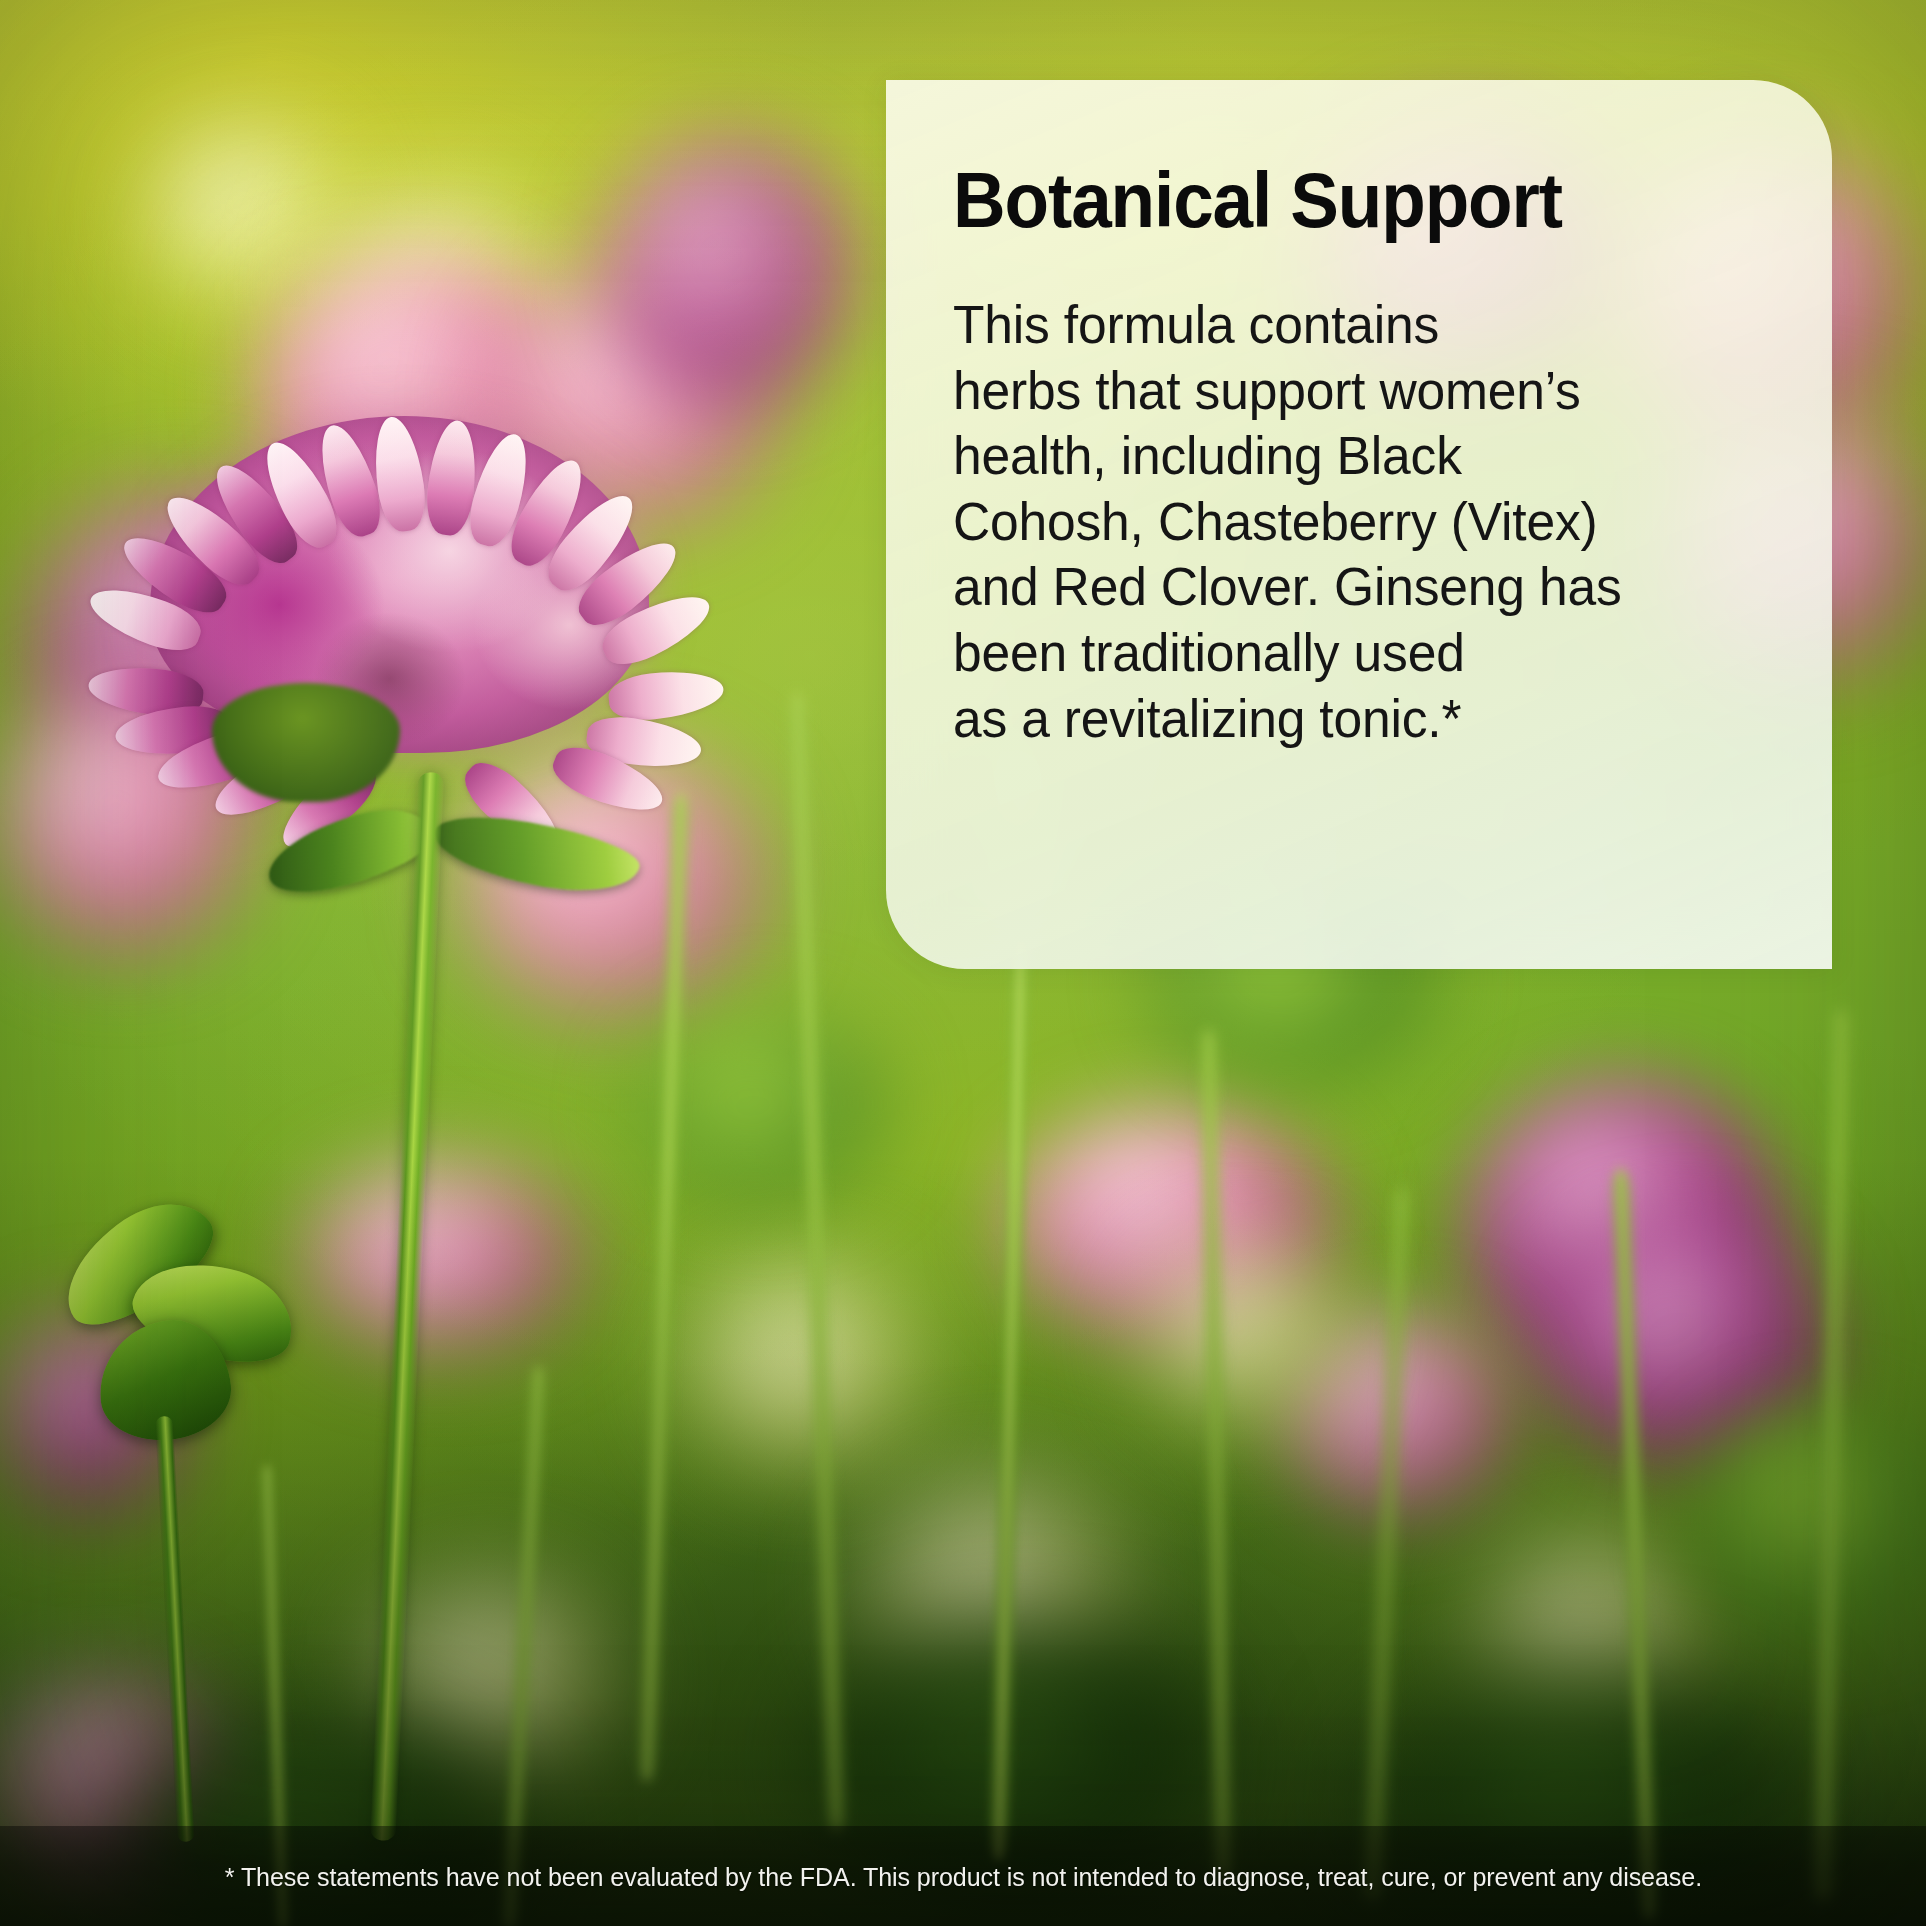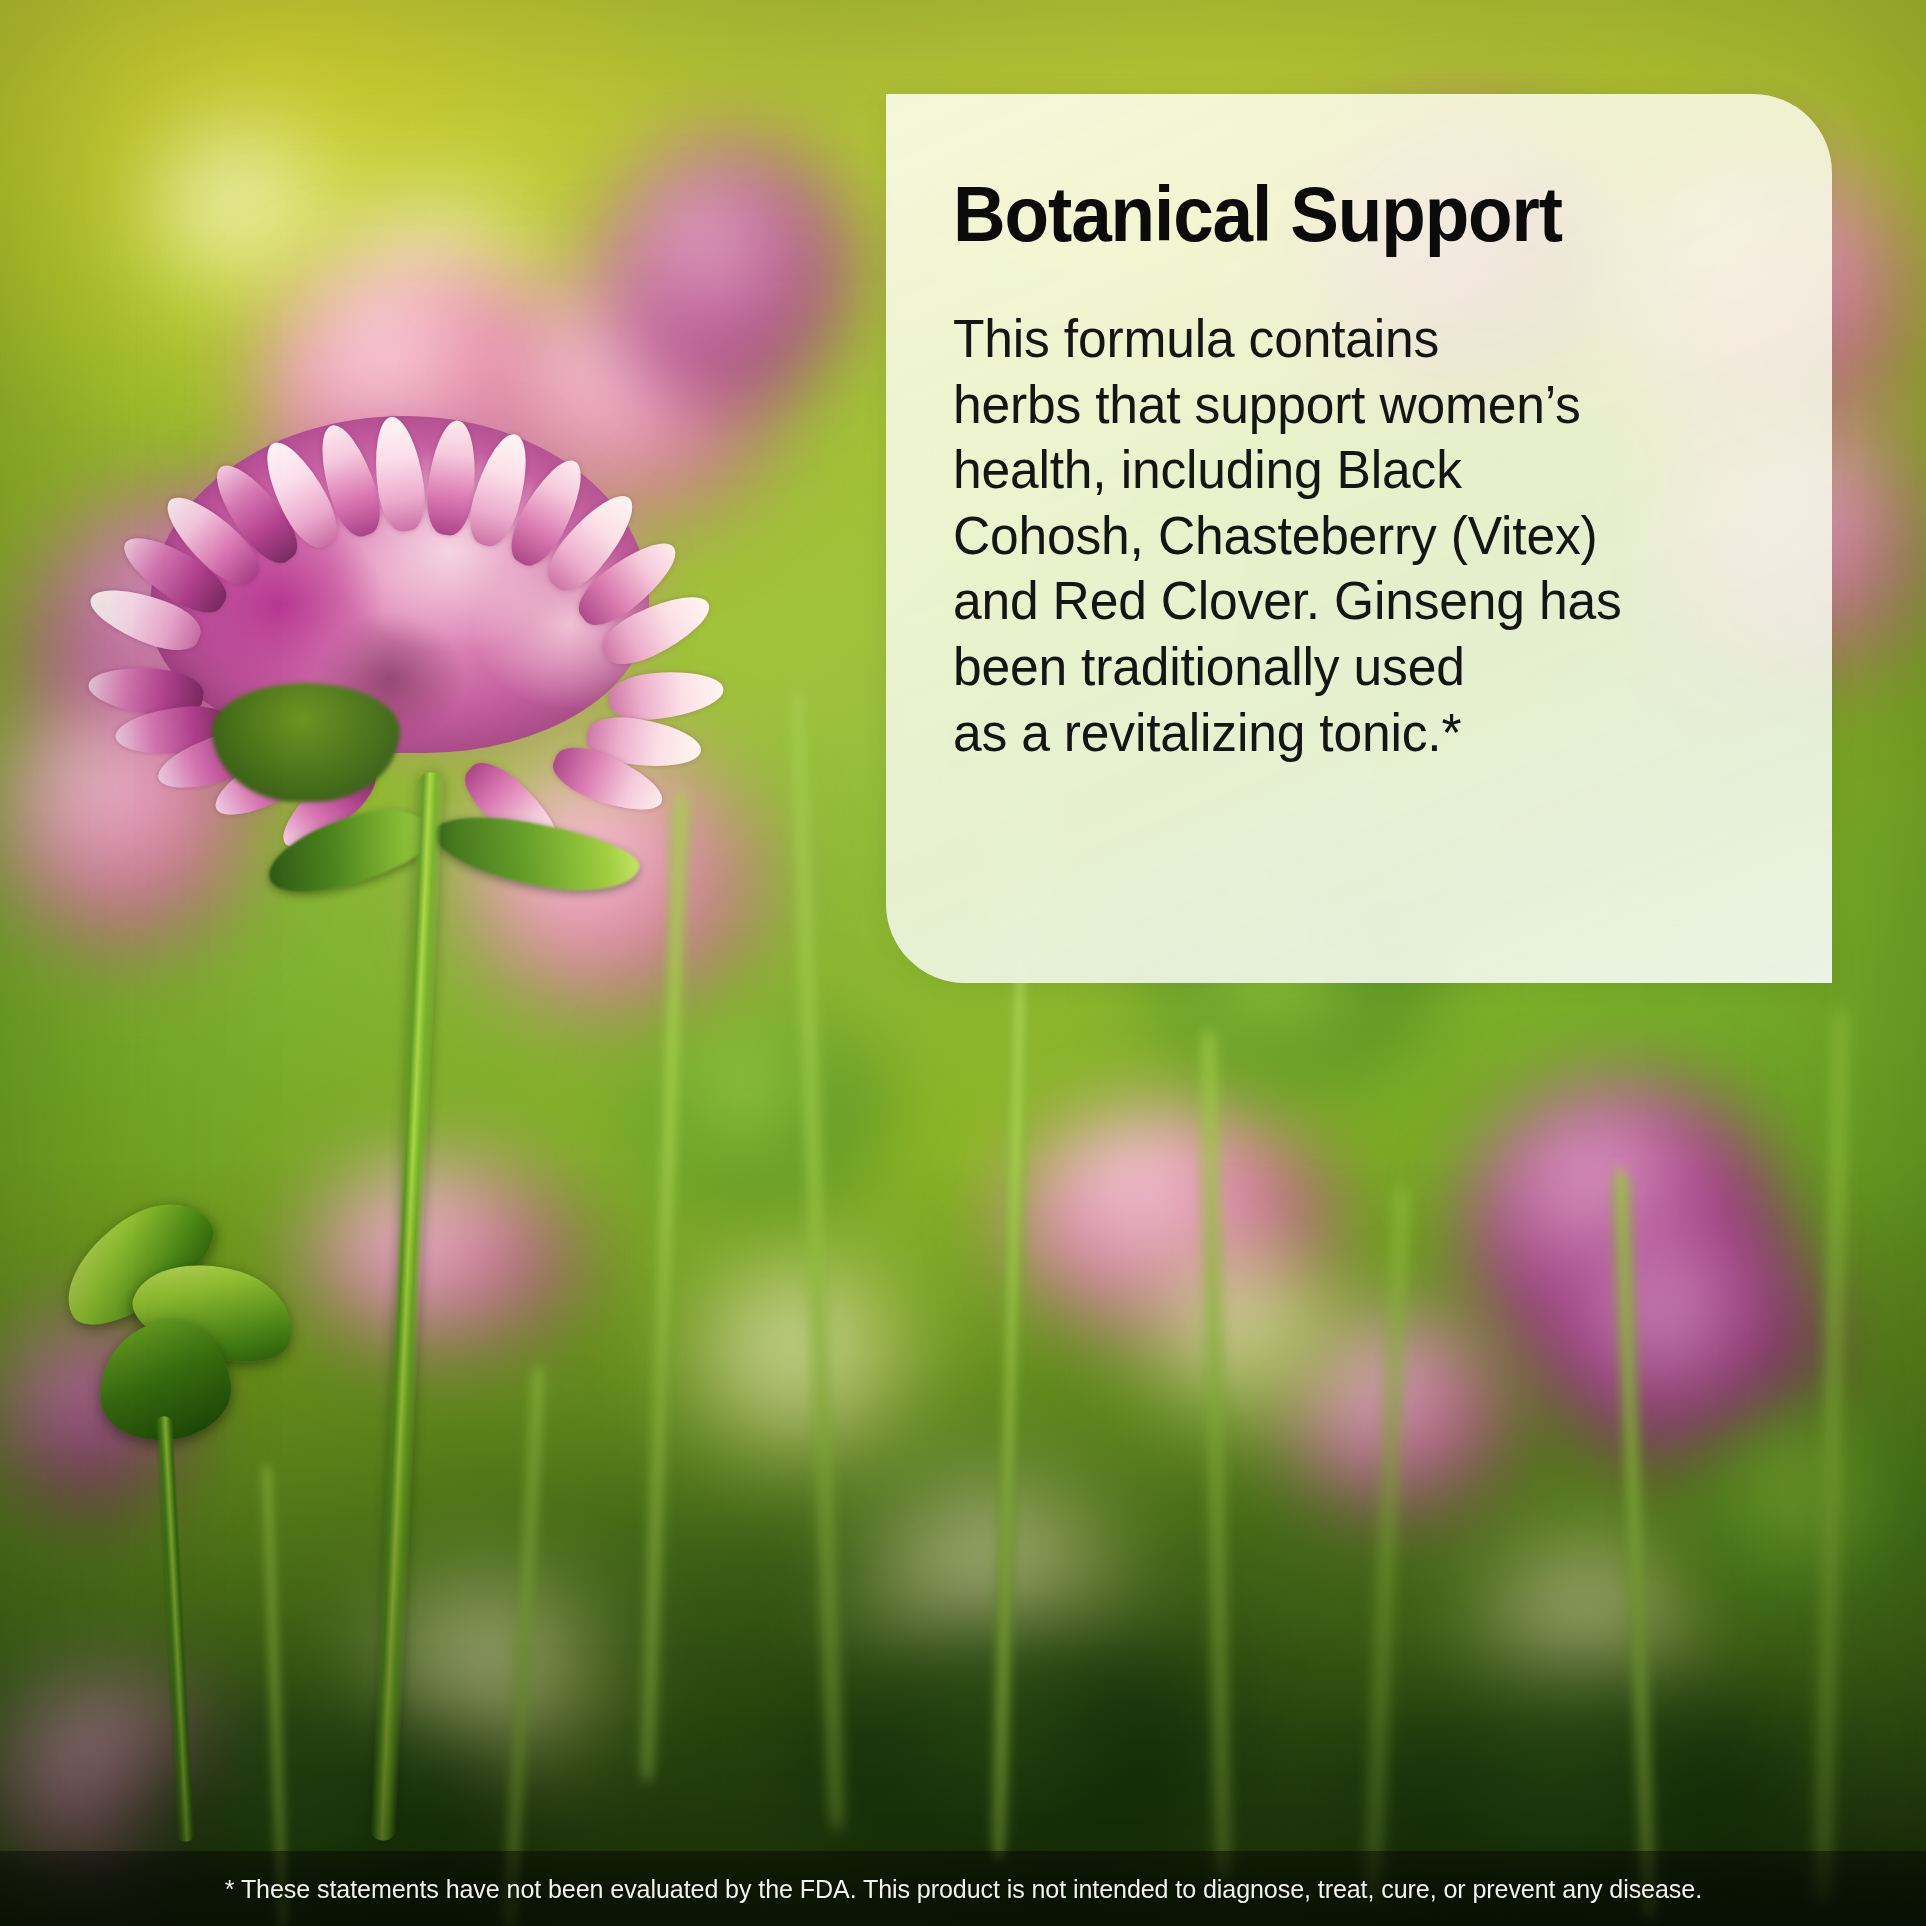--- a/index.html
+++ b/index.html
@@ -126,21 +126,21 @@
       linear-gradient(180deg, rgba(255,250,190,.10) 0%, rgba(255,250,190,0) 26%, rgba(0,0,0,0) 60%, rgba(6,14,4,.34) 88%, rgba(4,10,2,.55) 100%);
   }
   .vig{
     position:absolute; inset:0; pointer-events:none;
     box-shadow:inset 0 0 257px rgba(24,40,10,.34);
   }
 
   
   .card{
     position:absolute;
-    left:886px; top:94px; width:946px; height:889px;
+    left:886px; top:80px; width:946px; height:889px;
     border-radius:0 79px 0 79px;
     background:linear-gradient(158deg,
         rgba(252,252,238,.90) 0%,
         rgba(250,251,232,.88) 22%,
         rgba(247,250,231,.86) 44%,
         rgba(244,248,234,.87) 64%,
         rgba(243,248,240,.89) 82%,
         rgba(246,250,244,.92) 100%);
     backdrop-filter:blur(26px) saturate(112%);
     -webkit-backdrop-filter:blur(26px) saturate(112%);
@@ -166,21 +166,21 @@
     line-height:1.215;
     color:#151515;
     letter-spacing:-0.2px;
     transform:scaleX(.955);
     transform-origin:left center;
   }
   .card-body .ln{ display:block; white-space:nowrap; }
 
   
   .band{
-    position:absolute; left:0; right:0; bottom:0; height:76px;
+    position:absolute; left:0; right:0; bottom:0; height:101px;
     background:linear-gradient(180deg, rgba(0,0,0,.42) 0%, rgba(0,0,0,.52) 40%, rgba(0,0,0,.56) 100%);
     display:flex; align-items:center; justify-content:center;
   }
   .band-text{
     font-family:"Liberation Sans", sans-serif;
     font-size:26px;
     line-height:1;
     color:#f2f2ee;
     letter-spacing:-0.1px;
     transform:scaleX(.965);

